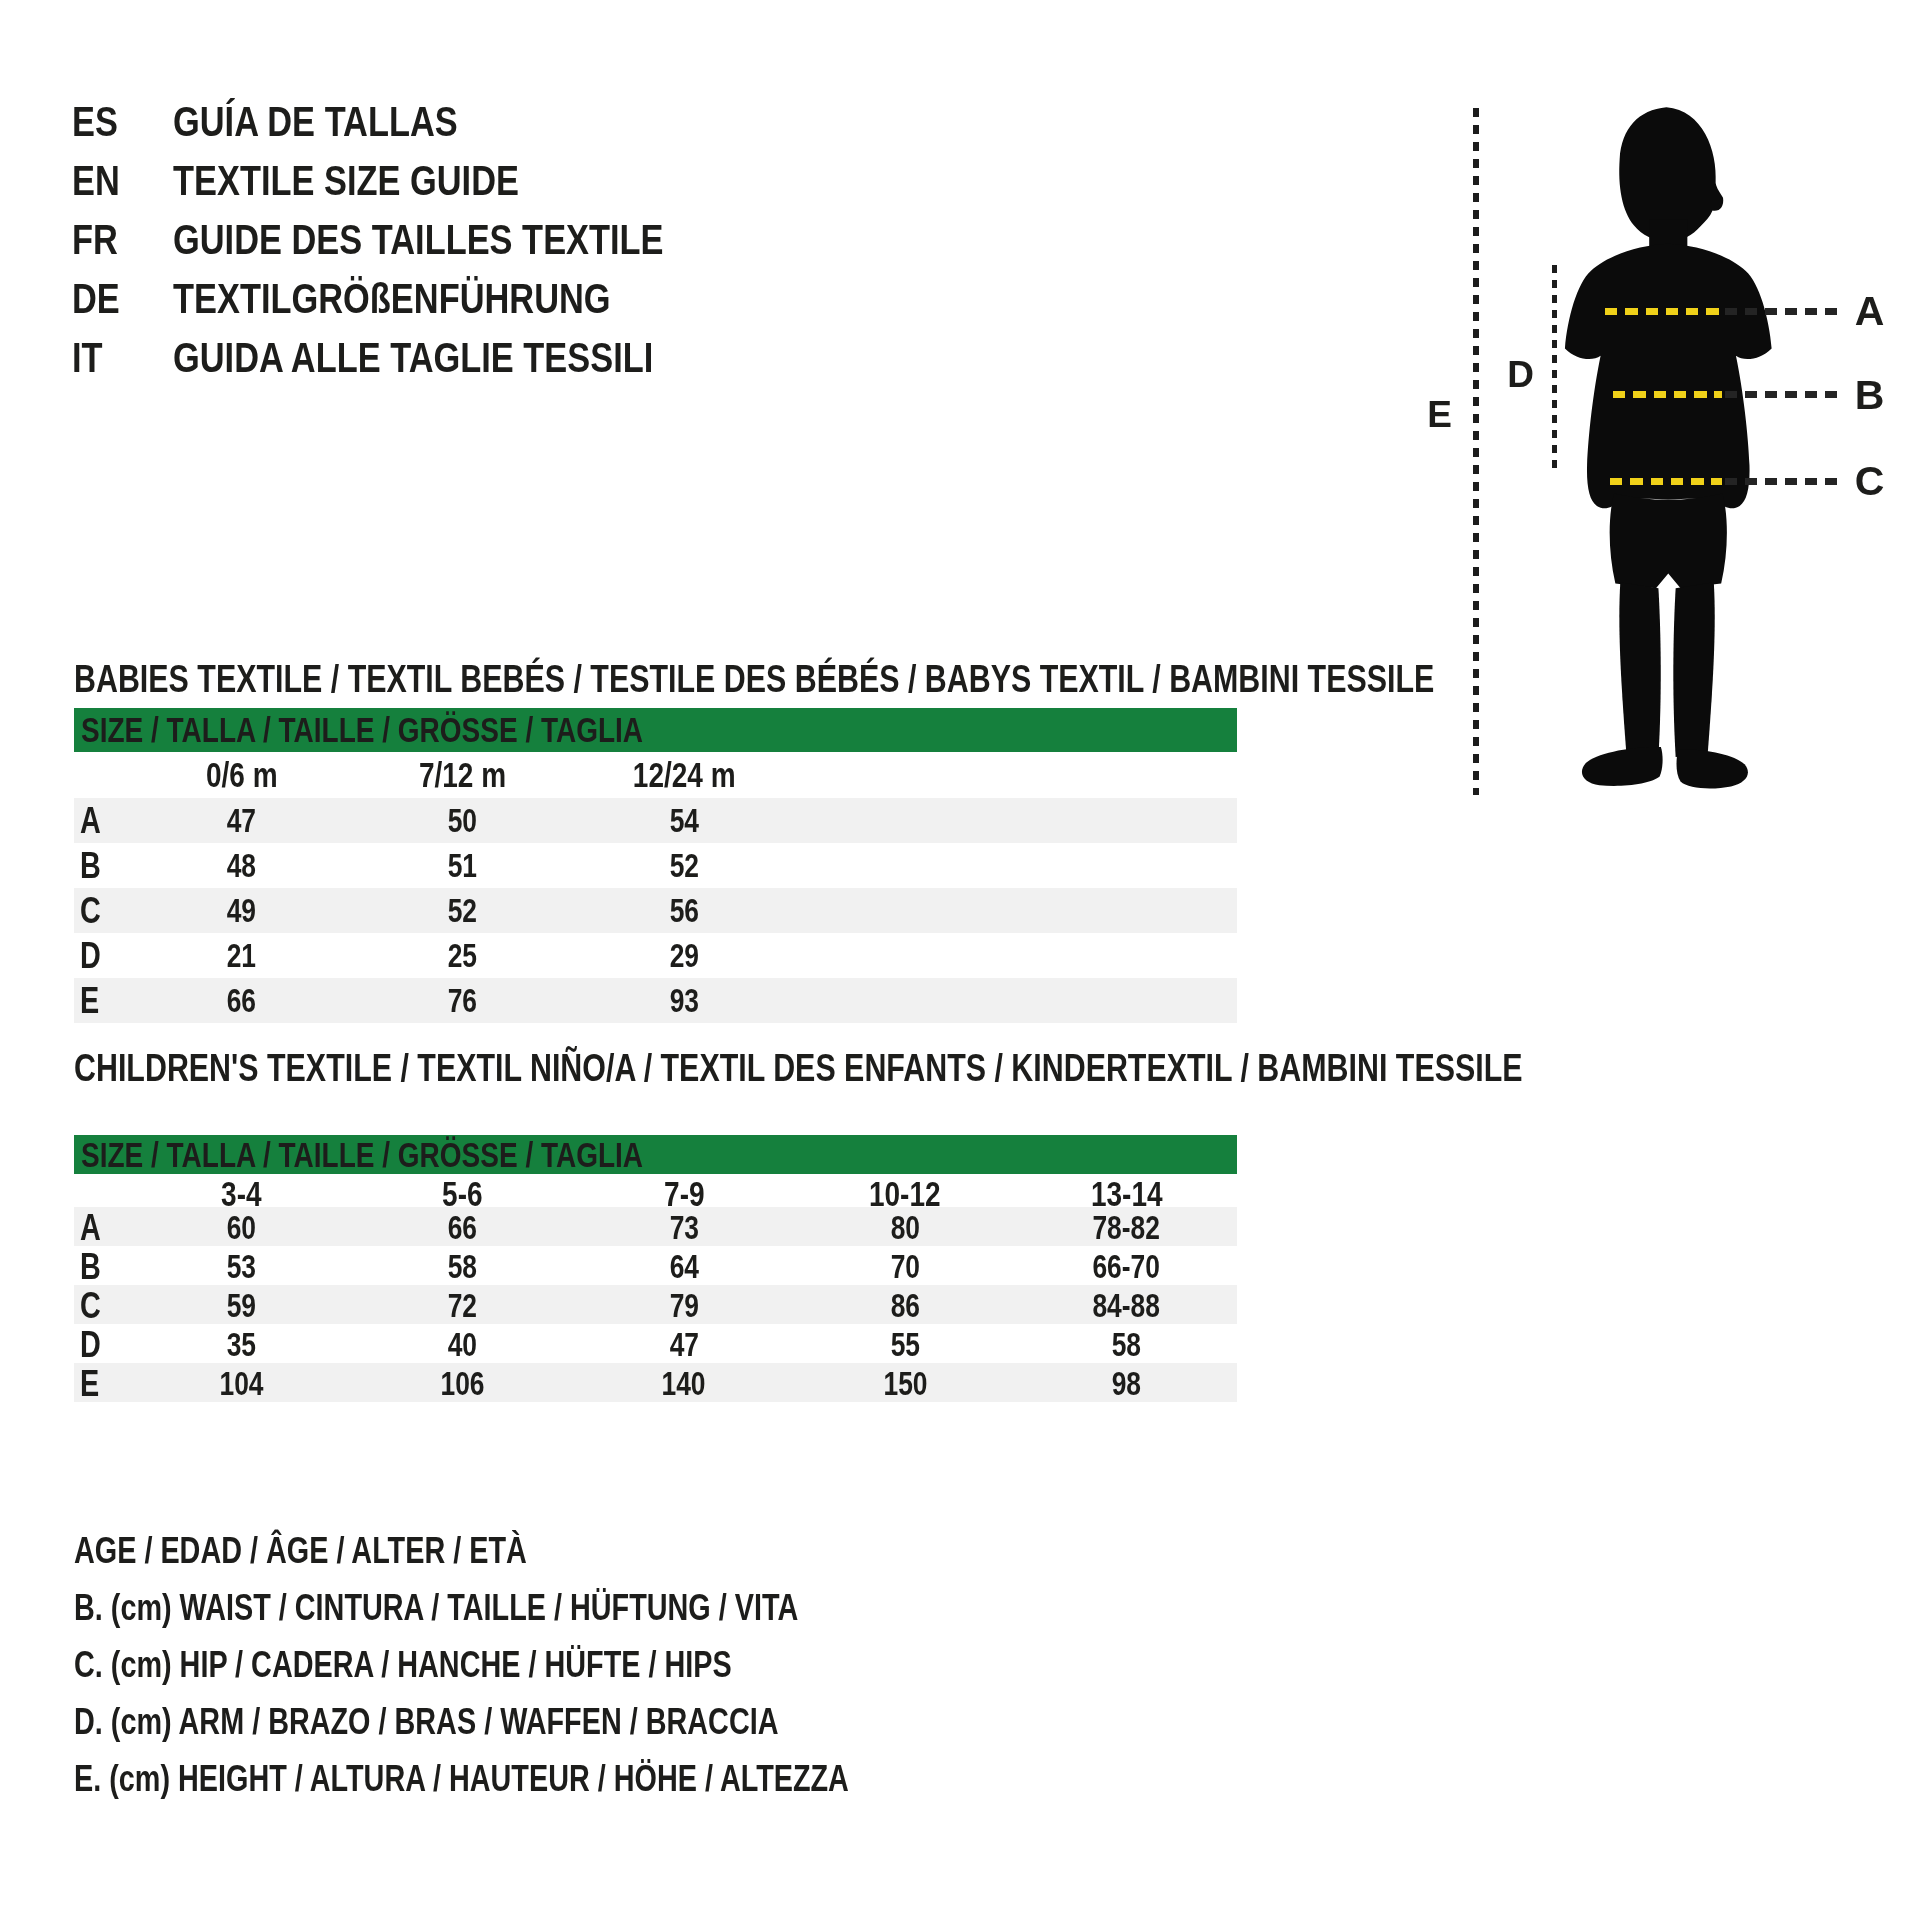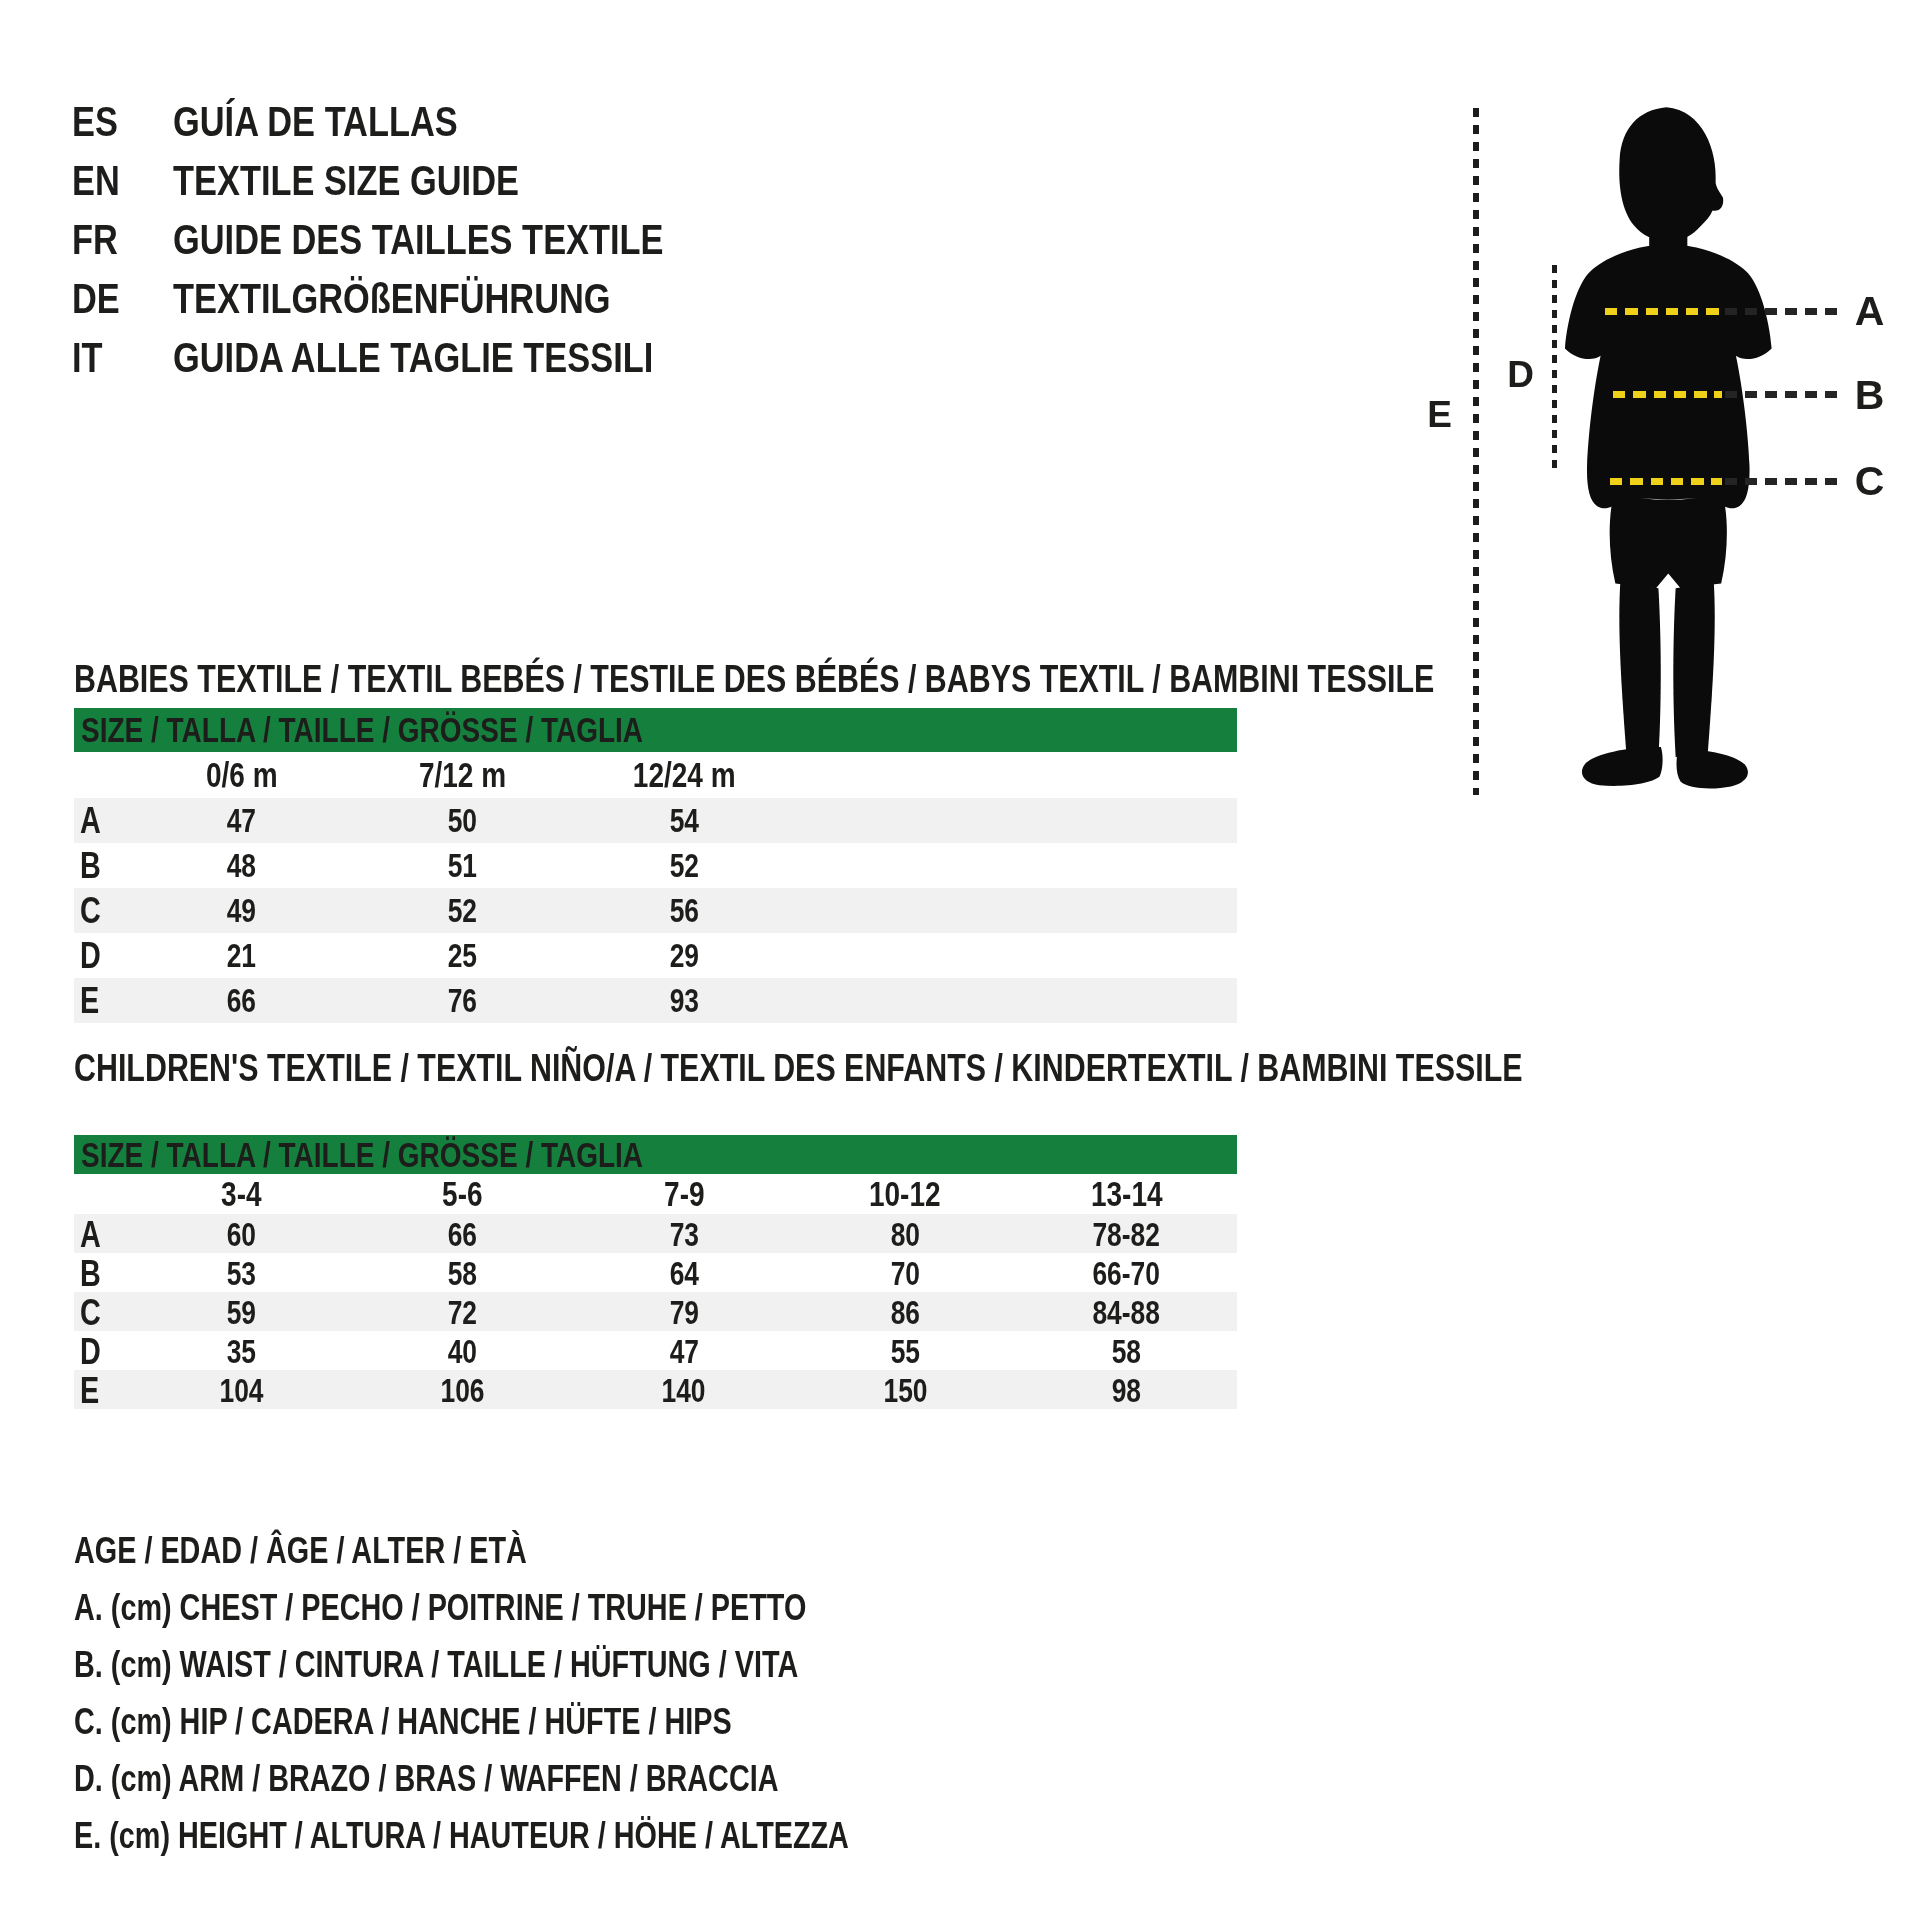--- a/index.html
+++ b/index.html
@@ -212,21 +212,21 @@
 </div>
 
 <div class="abs section-heading" style="top:1041px;">
   <span class="cx">CHILDREN'S TEXTILE / TEXTIL NIÑO/A / TEXTIL DES ENFANTS / KINDERTEXTIL / BAMBINI TESSILE</span>
 </div>
 
 <div class="abs size-table" style="top:1135px;">
   <div class="size-bar" style="height:39px;">
     <span class="cx">SIZE / TALLA / TAILLE / GRÖSSE / TAGLIA</span>
   </div>
-  <div class="trow" style="height:40px;">
+  <div class="trow" style="height:33px;">
     <div class="cell-label"></div>
     <div class="cell-colhead">
         <span class="cxc">3-4</span>
       </div>
     <div class="cell-colhead">
         <span class="cxc">5-6</span>
       </div>
     <div class="cell-colhead">
         <span class="cxc">7-9</span>
       </div>
@@ -327,23 +327,20 @@
         <span class="cxc">98</span>
       </div>
   </div>
 </div>
 
 <div class="abs legend-block">
   <div class="legend-row">
       <span class="cx">AGE / EDAD / ÂGE / ALTER / ETÀ</span>
     </div>
   <div class="legend-row">
-      <span class="cx">A. (cm) CHEST / PECHO / POITRINE / TRUHE / PETTO</span>
-    </div>
-  <div class="legend-row">
       <span class="cx">B. (cm) WAIST / CINTURA / TAILLE / HÜFTUNG / VITA</span>
     </div>
   <div class="legend-row">
       <span class="cx">C. (cm) HIP / CADERA / HANCHE / HÜFTE / HIPS</span>
     </div>
   <div class="legend-row">
       <span class="cx">D. (cm) ARM / BRAZO / BRAS / WAFFEN / BRACCIA</span>
     </div>
   <div class="legend-row">
       <span class="cx">E. (cm) HEIGHT / ALTURA / HAUTEUR / HÖHE / ALTEZZA</span>

